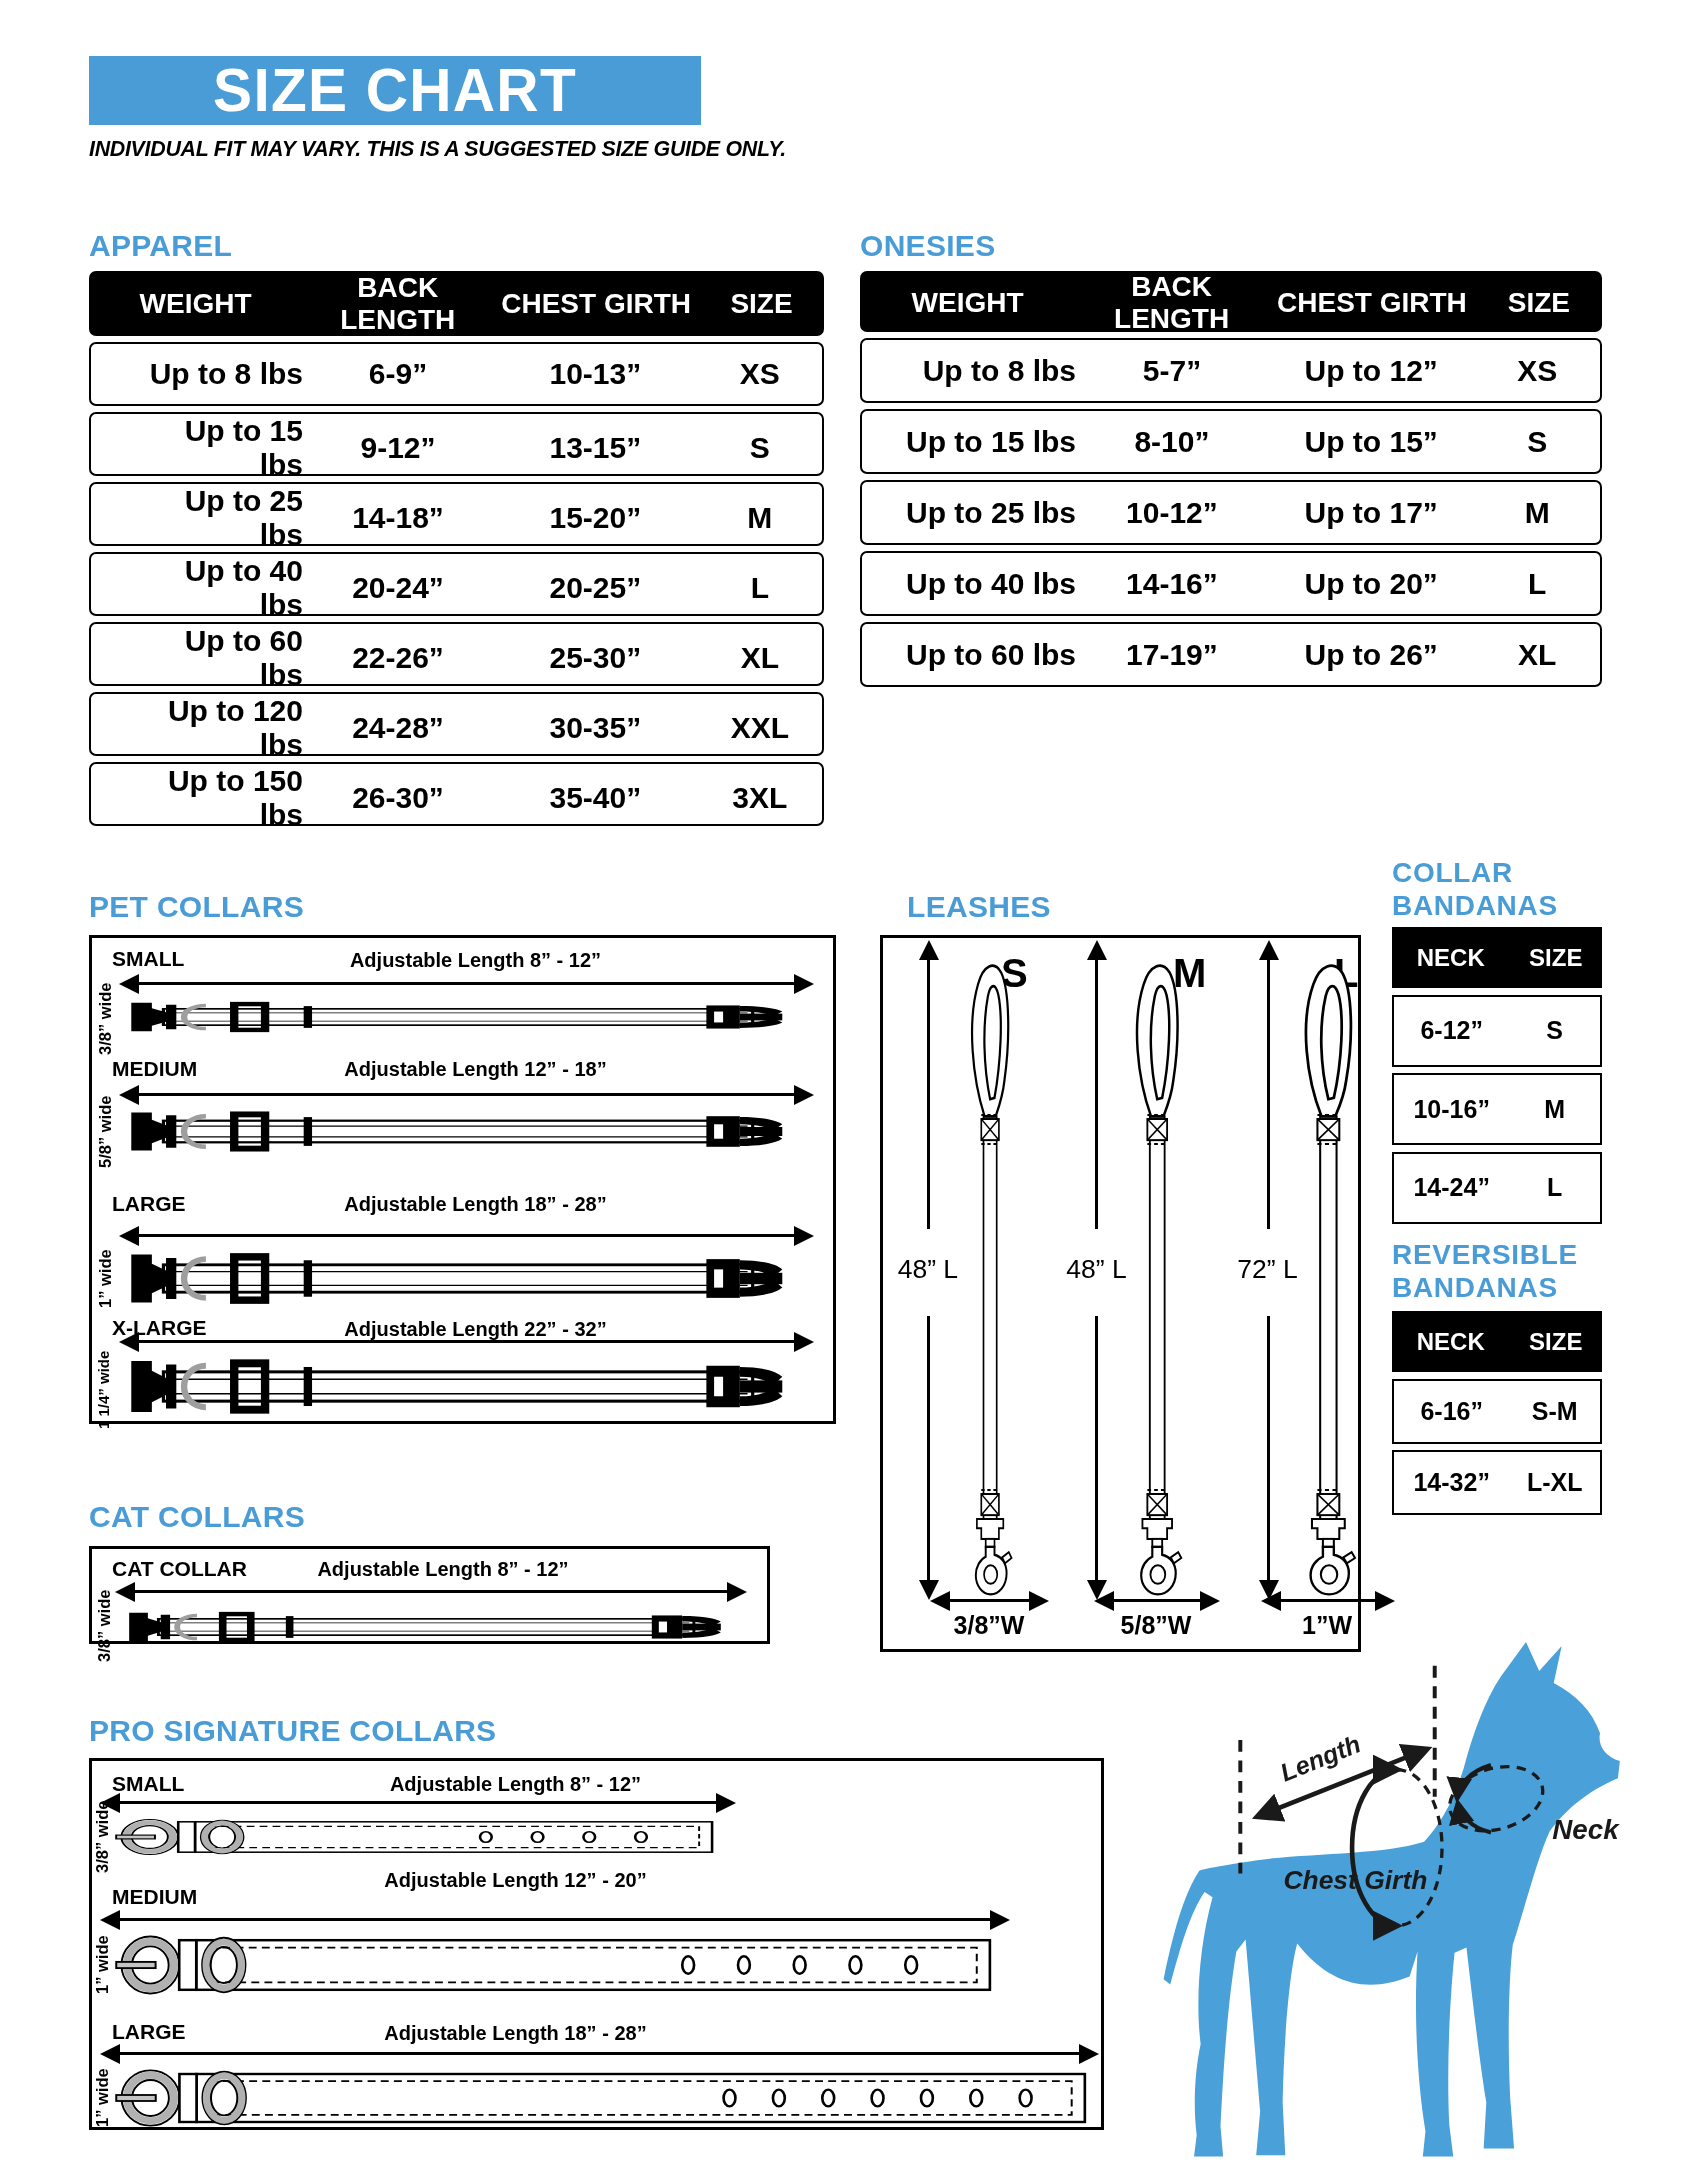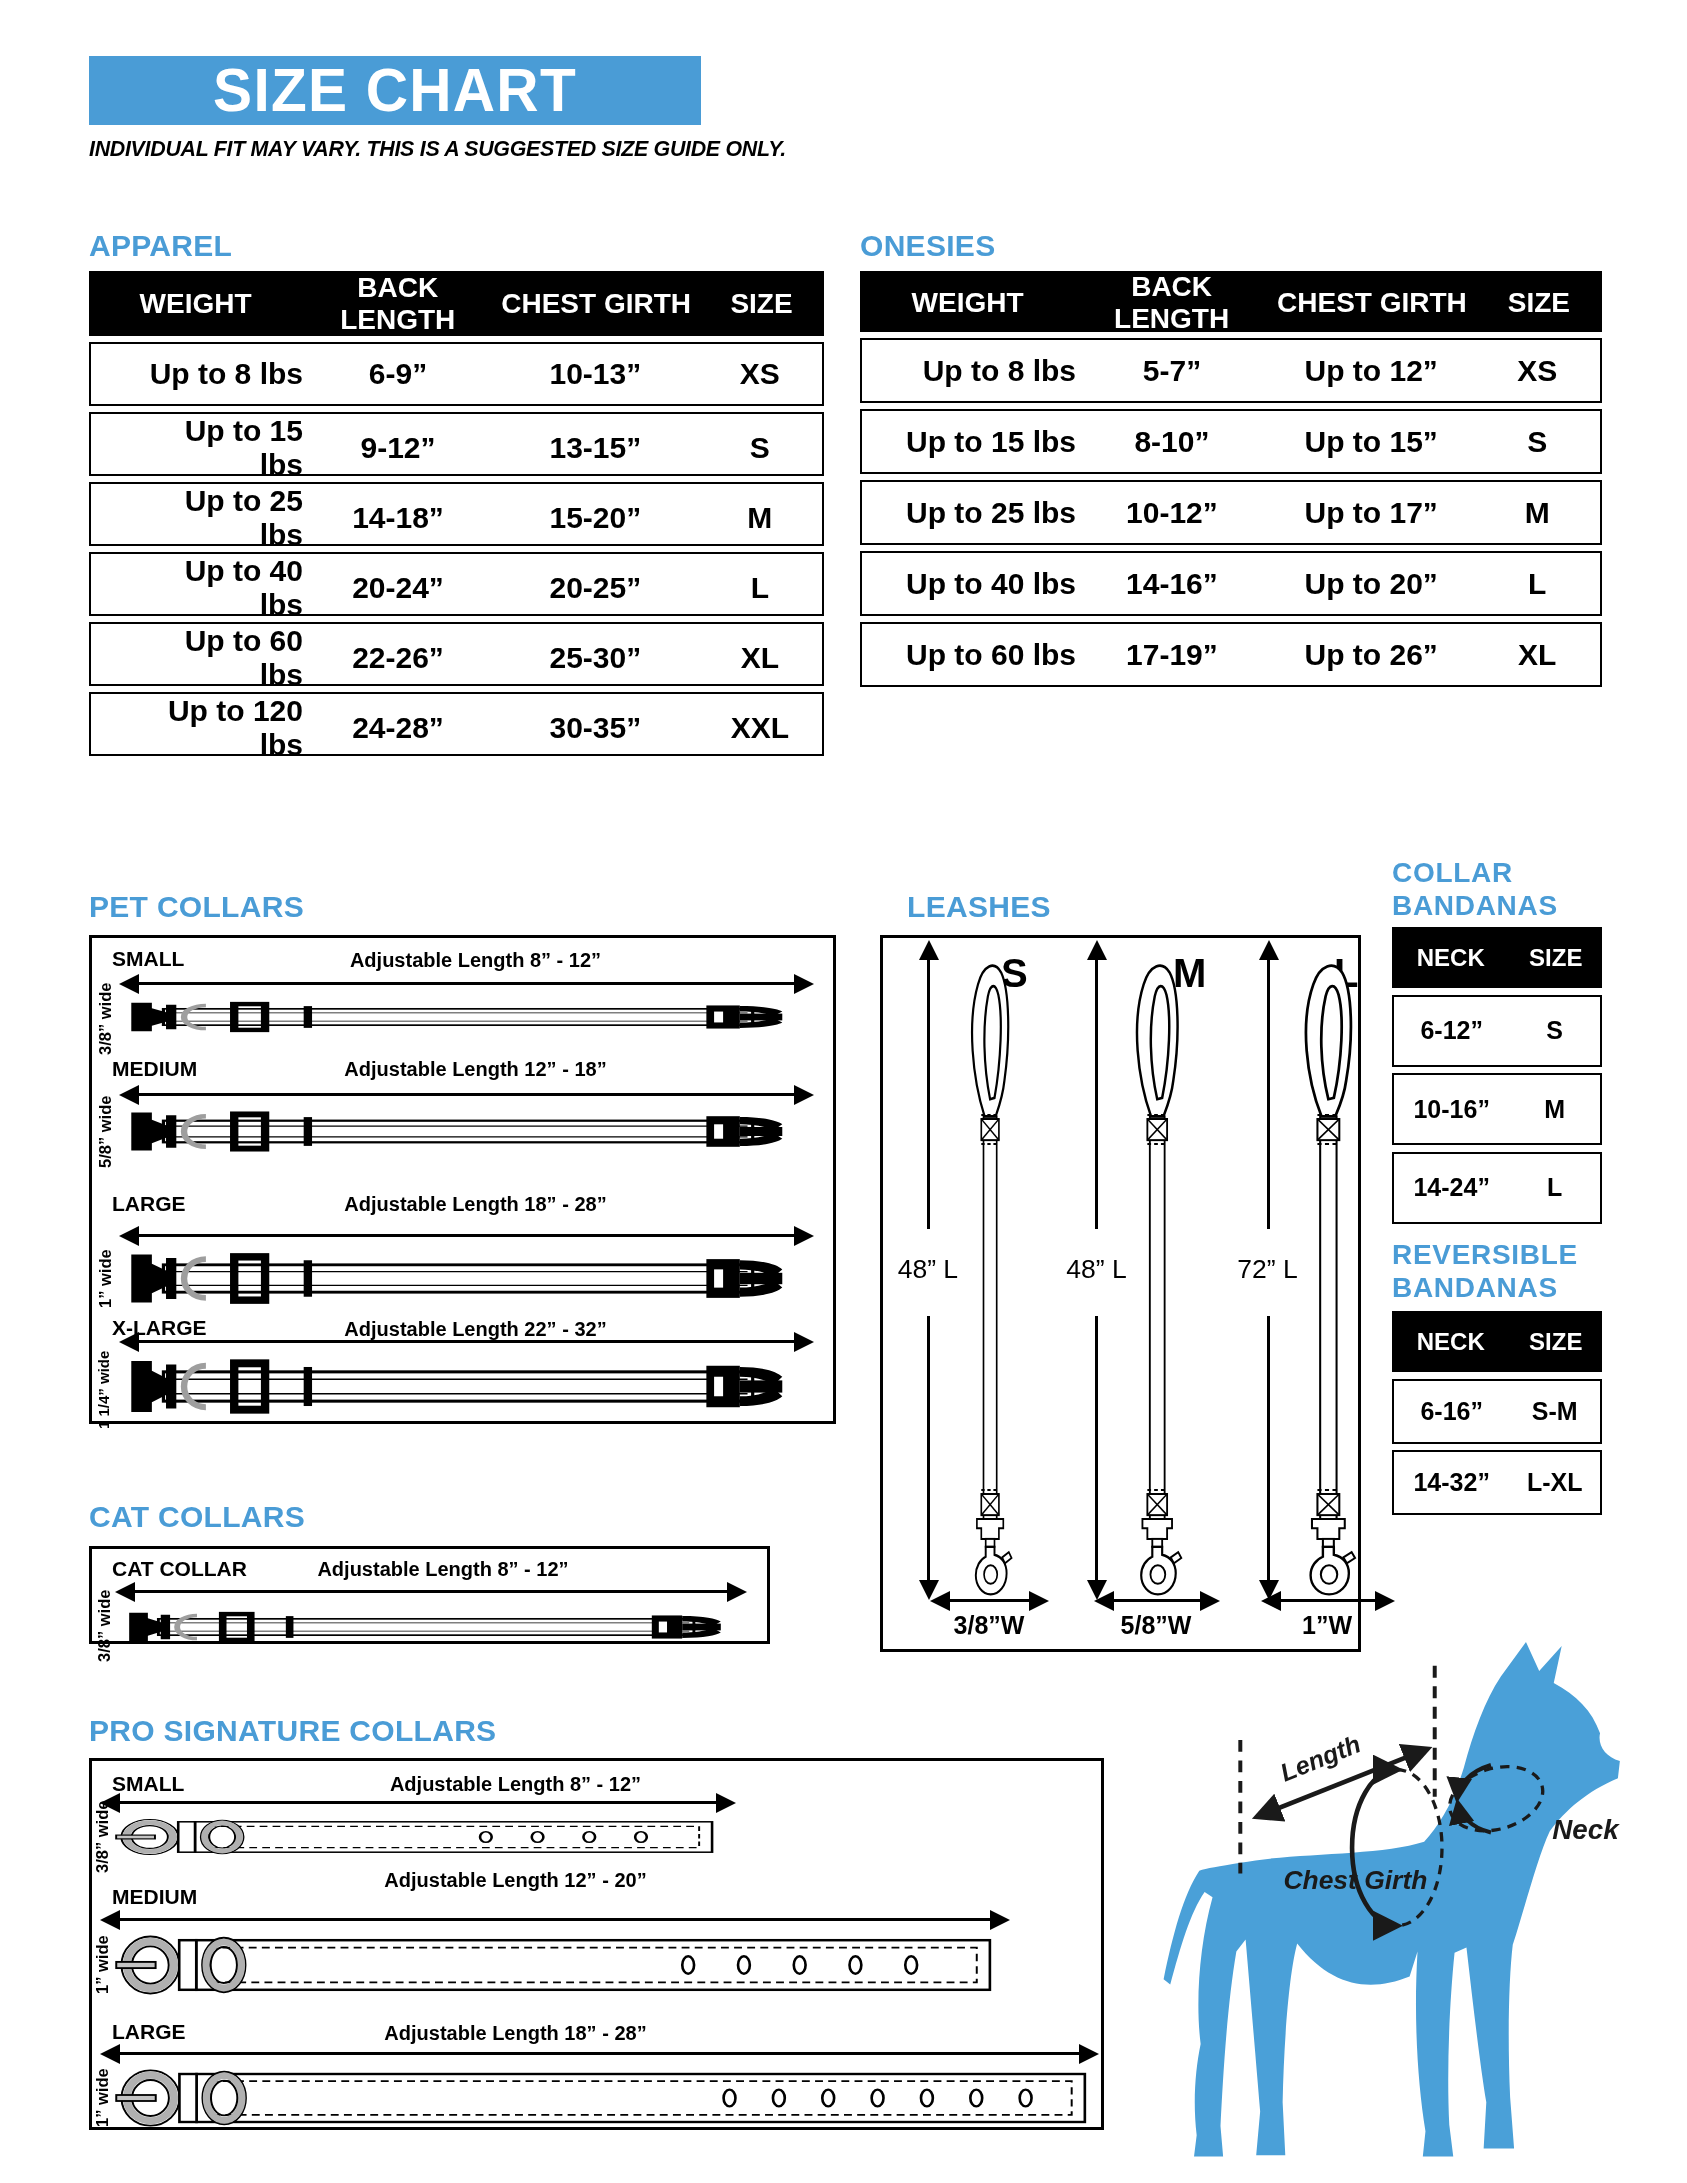--- a/index.html
+++ b/index.html
@@ -11,21 +11,21 @@
              font-size:61px;font-weight:bold;letter-spacing:1.3px;transform:scaleX(.96);}
   .disclaimer{position:absolute;left:89px;top:136px;font-size:22.5px;font-weight:bold;
               font-style:italic;letter-spacing:-0.3px;transform:scaleX(.95);transform-origin:left;}
   .sec-h{position:absolute;color:#4A9CD6;font-weight:bold;font-size:30px;letter-spacing:0.3px;white-space:nowrap;}
   .sec-h2{position:absolute;color:#4A9CD6;font-weight:bold;font-size:28px;line-height:33px;letter-spacing:0.7px;}
   
   .size-table{position:absolute;}
   .t-head{display:grid;background:#000;color:#fff;align-items:center;font-weight:bold;font-size:28px;}
   .t-row{display:grid;border:2.6px solid #000;background:#fff;align-items:center;
          font-weight:bold;font-size:30px;margin-top:6px;box-sizing:border-box;}
-  .cols4{grid-template-columns:29% 26% 28% 17%;}
+  .cols4{grid-template-columns:29% 26% 28% 17%;border-radius:7px;}
   .cell{text-align:center;}
   .cell.first{text-align:right;padding-left:4px;margin-left:38px;}
   .apparel .t-head{height:65px;} .apparel .t-row{height:64px;}
   .onesies .t-head{height:61px;} .onesies .t-row{height:65px;}
   
   .b-table{position:absolute;width:210px;}
   .b-head{display:grid;grid-template-columns:56% 44%;background:#000;color:#fff;
           align-items:center;font-weight:bold;font-size:24px;height:61px;}
   .b-row{display:grid;grid-template-columns:56% 44%;border:2.6px solid #000;background:#fff;
          align-items:center;font-weight:bold;font-size:25px;height:72px;margin-top:6.6px;box-sizing:border-box;}
@@ -157,20 +157,26 @@
       <div class="cell">22-26”</div>
       <div class="cell">25-30”</div>
       <div class="cell">XL</div>
     </div>
     <div class="t-row cols4">
       <div class="cell first">Up to 120 lbs</div>
       <div class="cell">24-28”</div>
       <div class="cell">30-35”</div>
       <div class="cell">XXL</div>
     </div>
+    <div class="t-row cols4">
+      <div class="cell first">Up to 150 lbs</div>
+      <div class="cell">26-30”</div>
+      <div class="cell">35-40”</div>
+      <div class="cell">3XL</div>
+    </div>
   </div>
 
   <div class="sec-h" style="left:860px;top:229px;">ONESIES</div>
   <div class="size-table onesies" style="left:860px;top:271px;width:742px;">
     <div class="t-head cols4">
       <div class="cell">WEIGHT</div>
       <div class="cell">BACK LENGTH</div>
       <div class="cell">CHEST GIRTH</div>
       <div class="cell">SIZE</div>
     </div>

